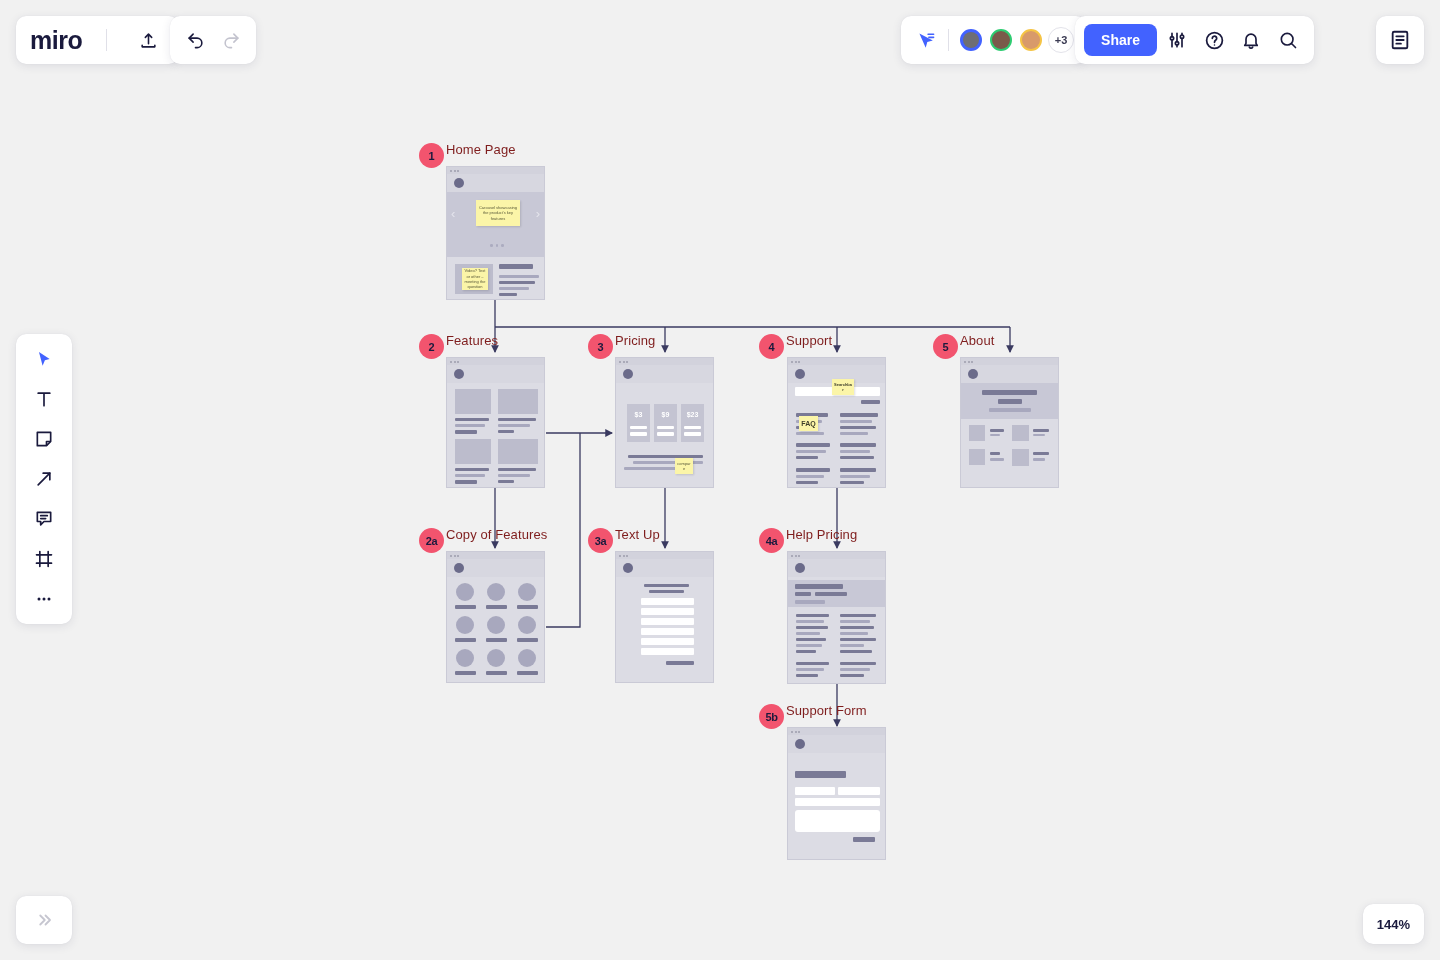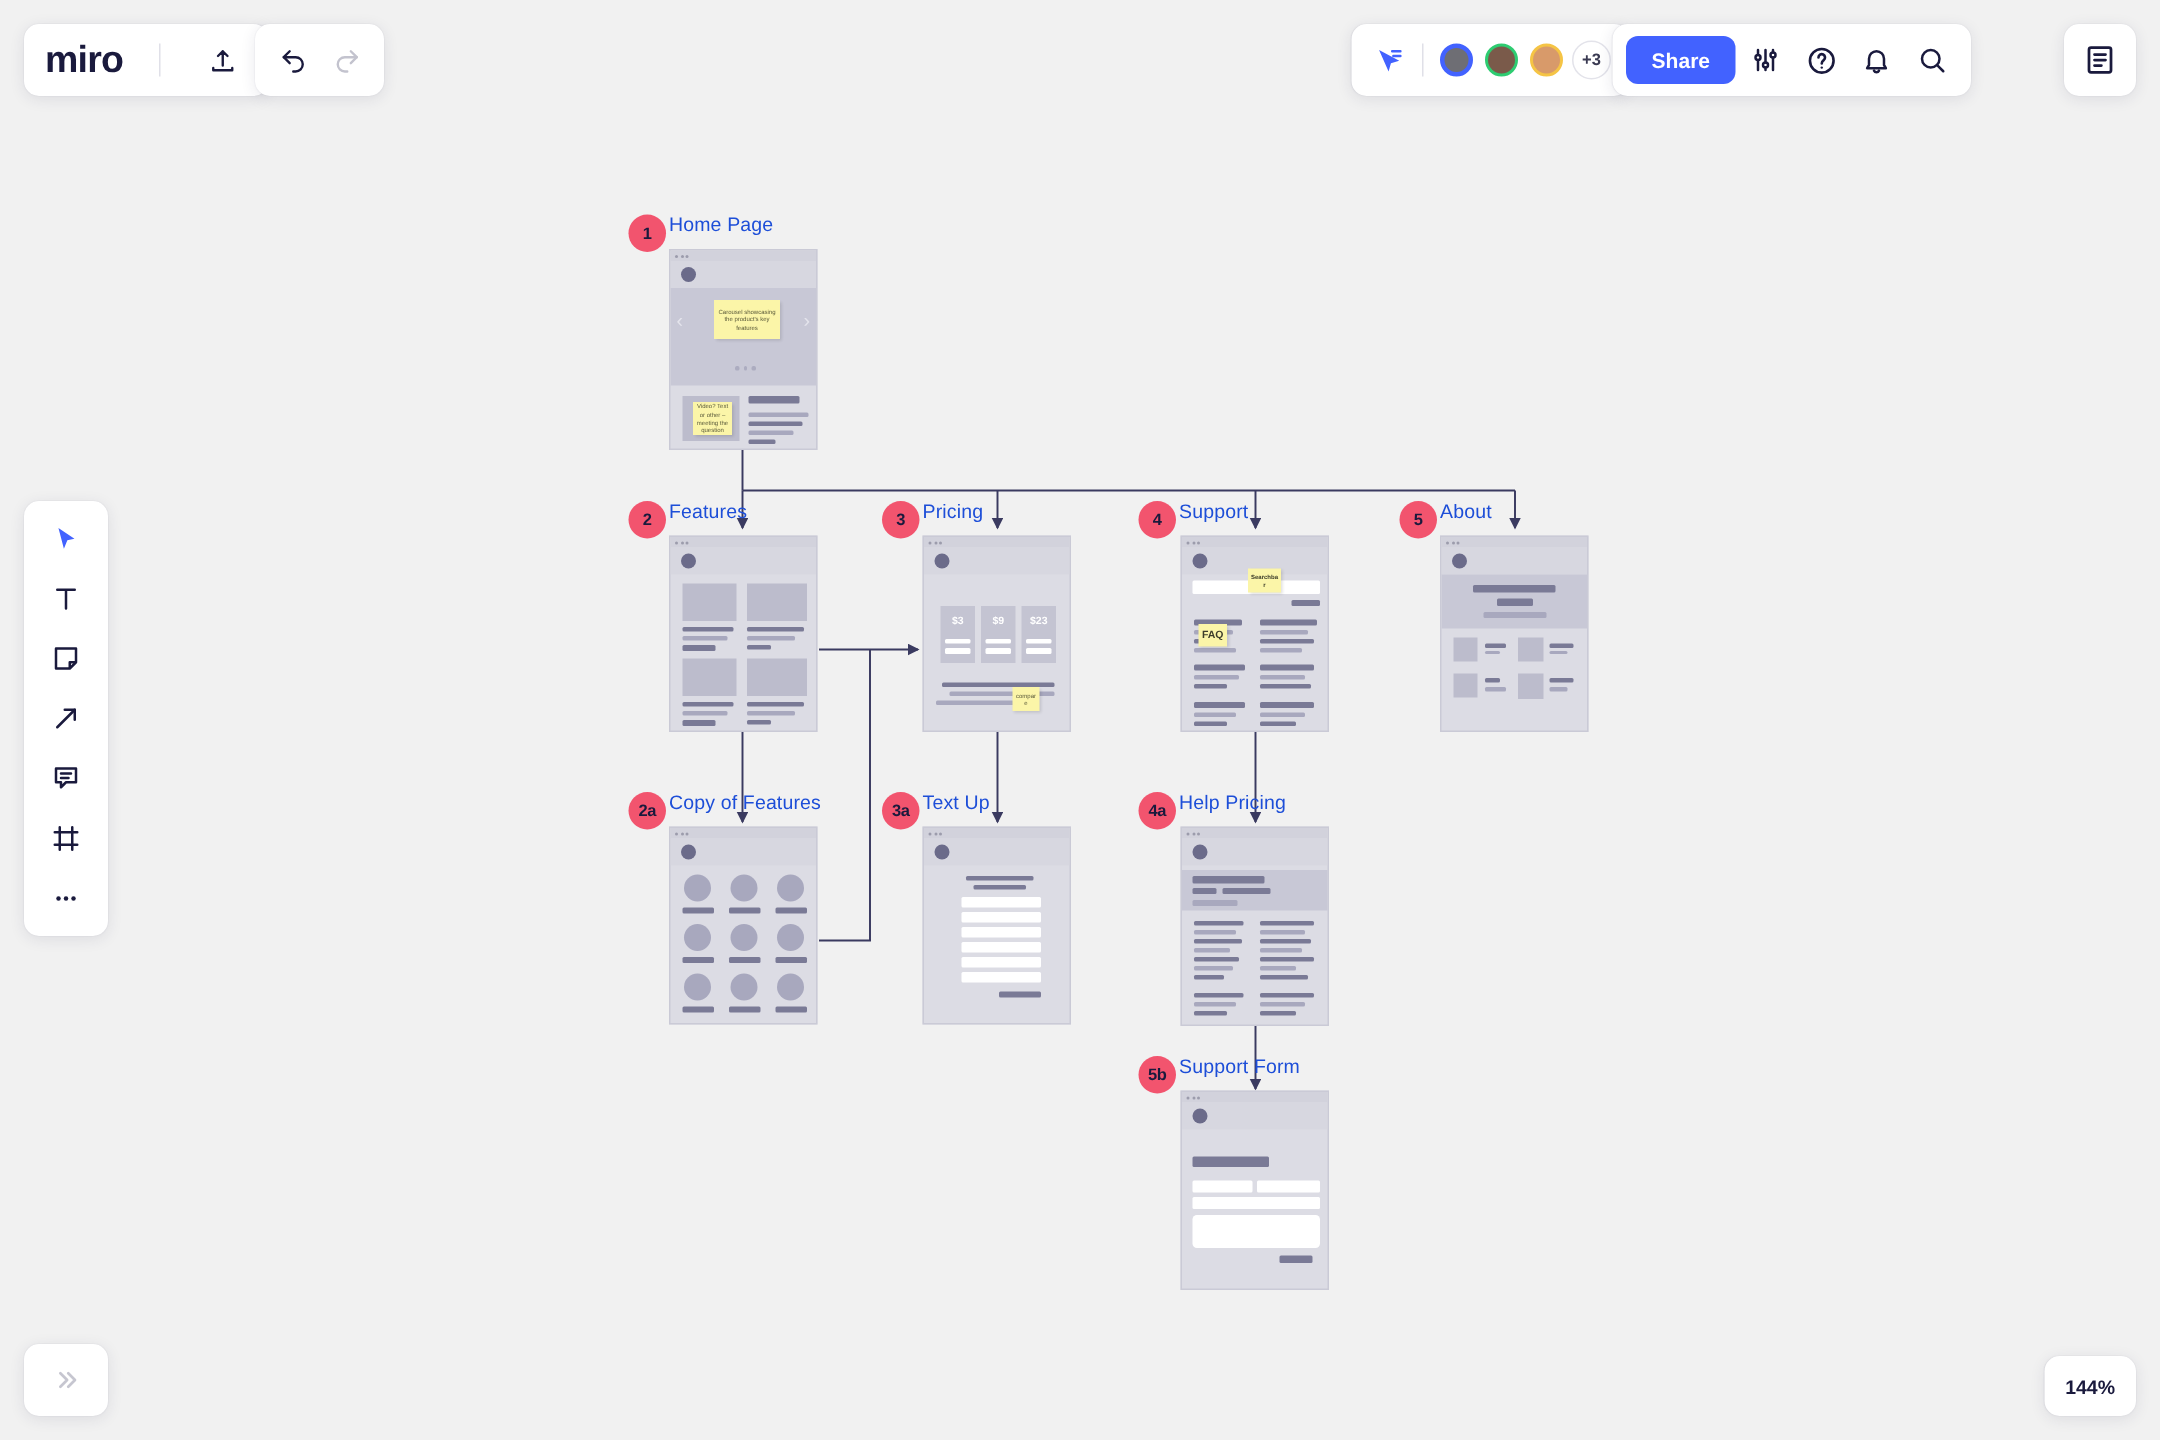--- a/index.html
+++ b/index.html
@@ -66,21 +66,21 @@
   #canvas { position:absolute; inset:0; }
   #wires { position:absolute; left:0; top:0; width:1440px; height:960px; }
 
   .node { position:absolute; }
   .badge {
     position:absolute; width:25px; height:25px; border-radius:50%;
     background:#F2546E; color:#1A1A3D; font-size:11px; font-weight:700;
     display:flex; align-items:center; justify-content:center; letter-spacing:-.3px;
   }
   .node-label {
-    position:absolute; font-size:13px; color:#1d4ed8; white-space:nowrap; letter-spacing:.1px;
+    position:absolute; font-size:13px; color:#7f1d1d; white-space:nowrap; letter-spacing:.1px;
   }
   .frame {
     position:absolute; background:#DCDCE4; border:1px solid #CACAD6; overflow:hidden;
   }
   .titlebar { position:absolute; left:0; top:0; right:0; height:7px; background:#D2D2DC; }
   .dots { position:absolute; left:3px; top:2.5px; display:flex; gap:1.5px; }
   .dots i { width:2px; height:2px; background:#9C9CAC; border-radius:50%; display:block; }
   .nav { position:absolute; left:0; top:7px; right:0; height:18px; background:#D7D7E0; }
   .logo-dot { position:absolute; left:7px; top:11px; width:10px; height:10px; border-radius:50%; background:#6B6B8A; }
   .bar { position:absolute; background:#7A7A96; border-radius:1px; }

